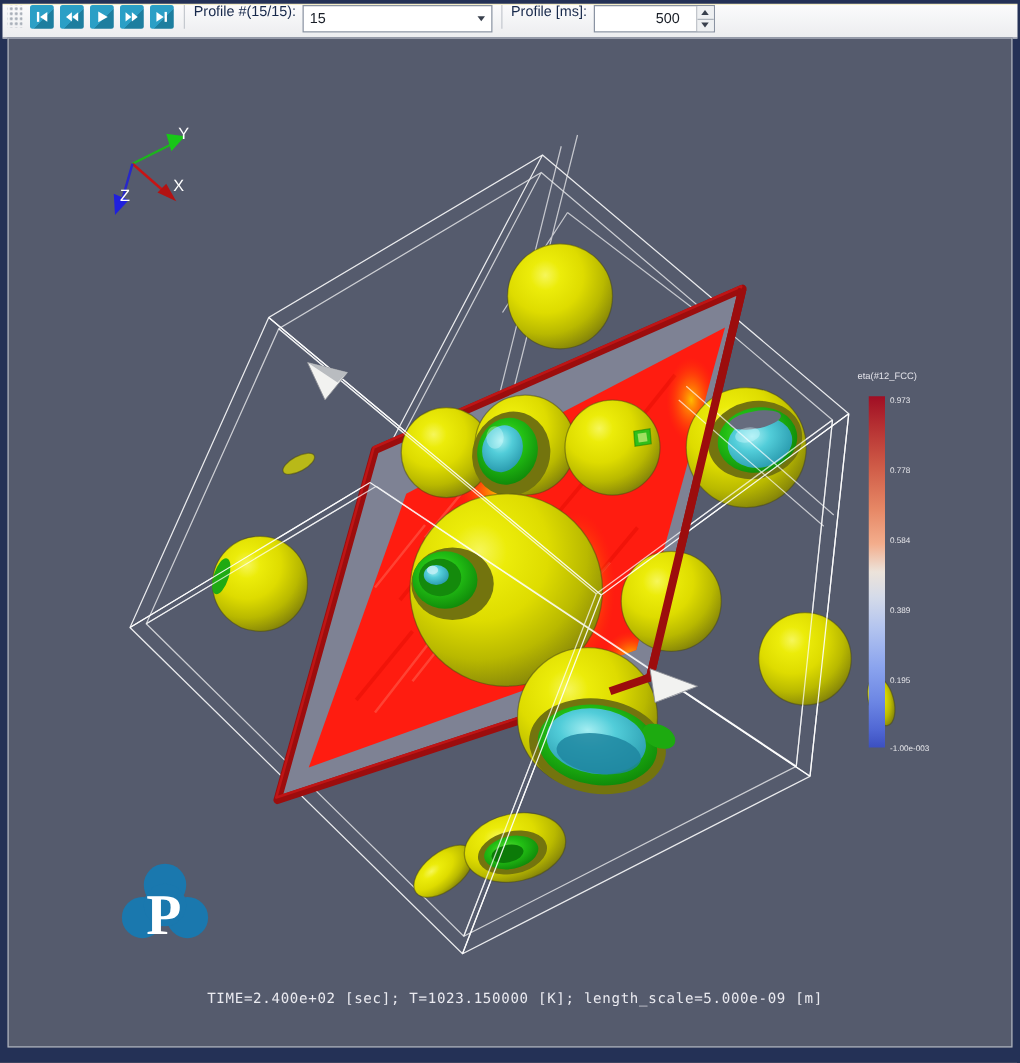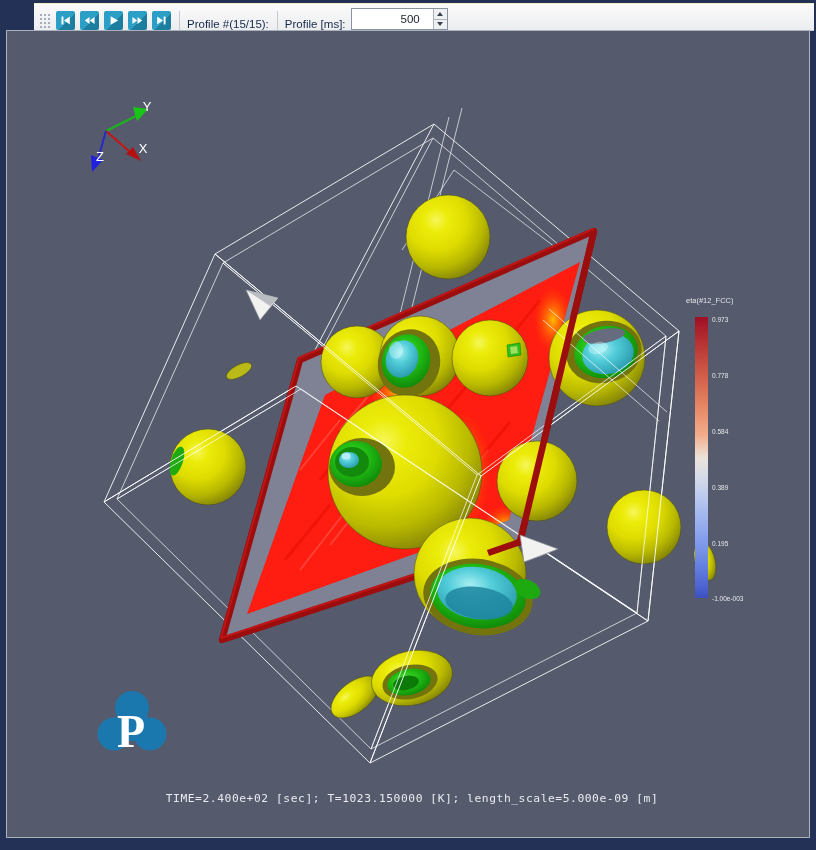--- a/index.html
+++ b/index.html
@@ -7,21 +7,21 @@
     width:816px;height:850px;position:relative;overflow:hidden;
     background:#243156;font-family:"Liberation Sans",sans-serif;
     -webkit-font-smoothing:antialiased;
   }
   
   .toolbar{
     position:absolute;left:2px;top:3px;right:2px;height:26px;
     background:linear-gradient(#fbfbfc,#ecedef);
     border-top:1px solid #f5efc9;
     border-bottom:1px solid #cdd0d5;
-    display:flex;align-items:flex-end;margin-left:32px;
+    display:flex;align-items:flex-start;
   }
   .grip{
     width:12px;height:18px;margin-left:4px;margin-right:6px;
     background-image:radial-gradient(circle,#a7aeb8 1px,transparent 1.3px);
     background-size:4px 4px;background-position:1px 1px;
   }
   .tb-btn{
     width:19px;height:19px;margin-right:5px;border:none;padding:0;
     border-radius:2px;cursor:pointer;position:relative;
     background:linear-gradient(135deg,#2b9fc6 0%,#2b9fc6 57%,#1d7e9f 57%,#1d7e9f 100%);
@@ -101,20 +101,26 @@
     <span>
         <svg width="13" height="13" viewBox="0 0 18 18">
           <polygon points="3,3.5 3,14.5 11,9" fill="#fff"></polygon>
           <rect x="12" y="3.5" width="2.6" height="11" fill="#fff"></rect>
         </svg>
       </span>
   </button>
 
   <div class="tb-sep"></div>
   <span class="tb-label">Profile #(15/15):</span>
+  <div class="combo">
+    <span class="combo-value">15</span>
+    <span class="combo-arrow">
+        <i></i>
+      </span>
+  </div>
   <div class="tb-sep"></div>
   <span class="tb-label">Profile [ms]:</span>
   <div class="spin">
     <span class="spin-value">500</span>
     <span class="spin-btns">
       <span class="spin-up">
           <i></i>
         </span>
       <span class="spin-down">
           <i></i>

